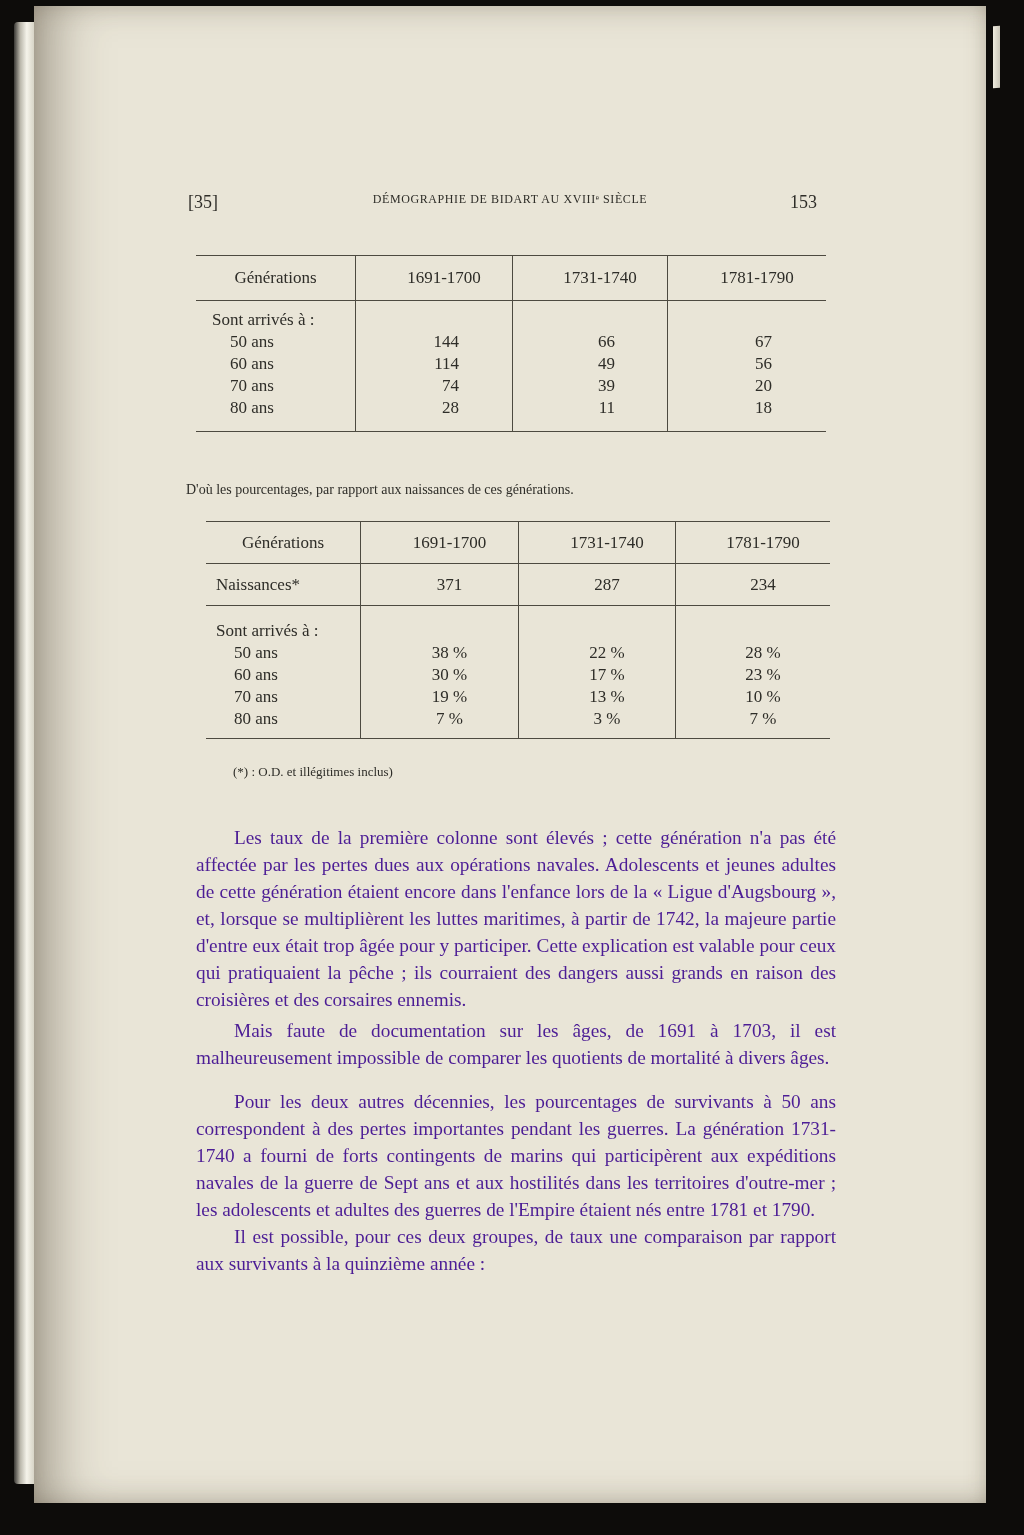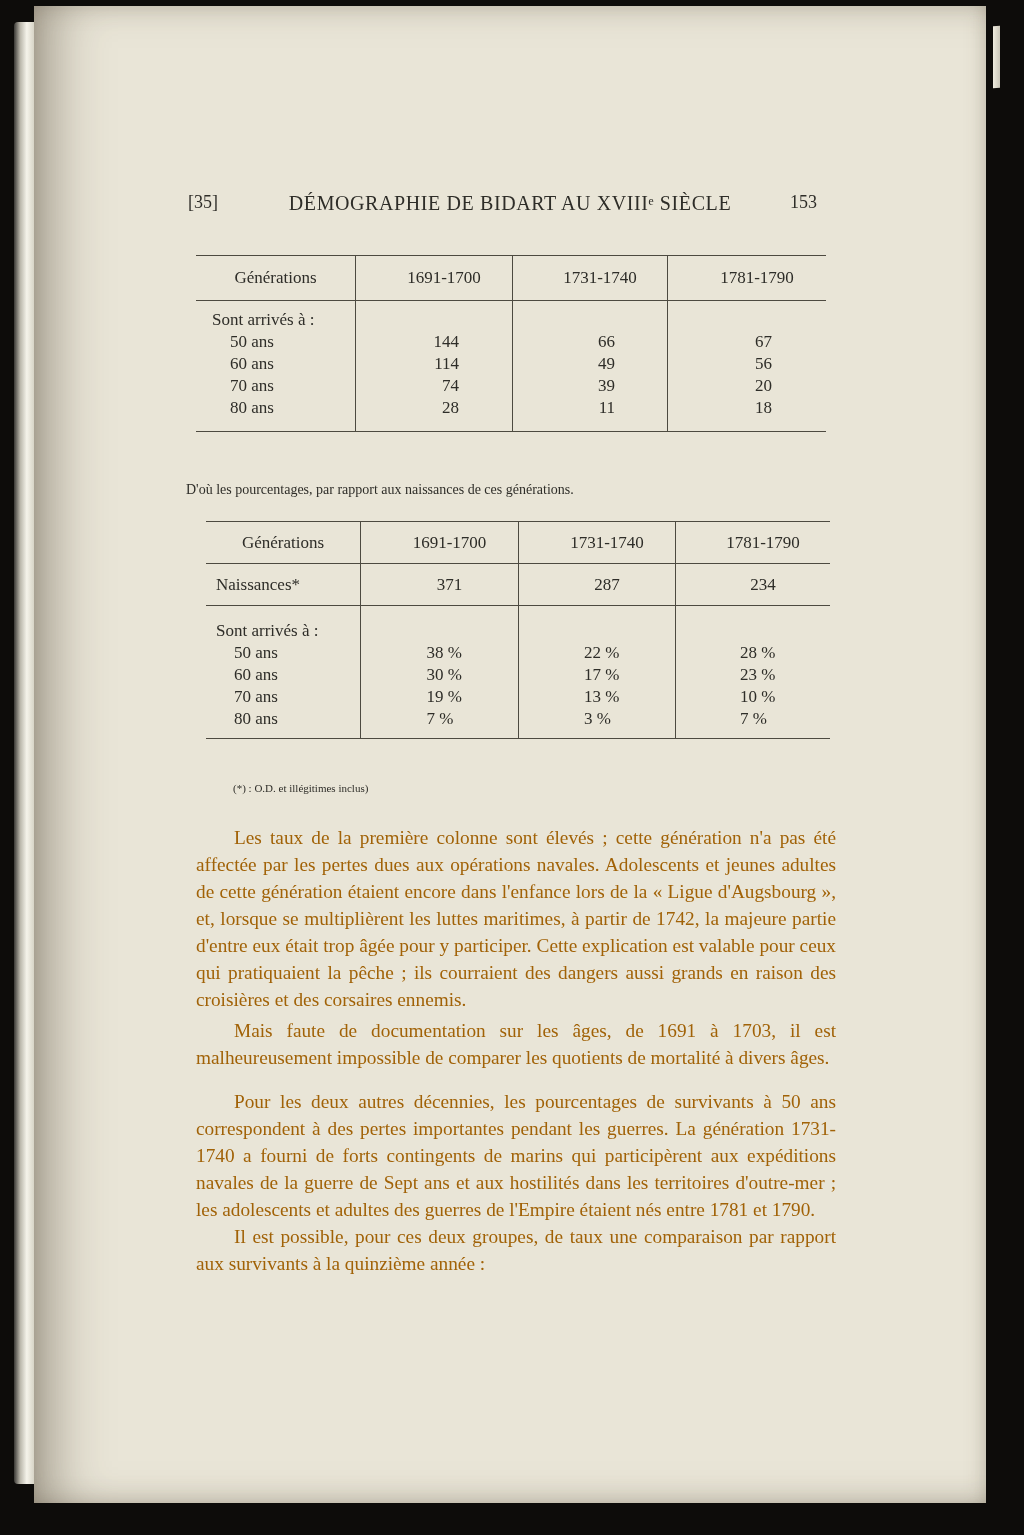--- a/index.html
+++ b/index.html
@@ -28,21 +28,21 @@
     box-shadow:
       inset 42px 0 60px -30px rgba(72,62,46,0.55),
       inset -10px 0 24px -14px rgba(90,80,60,0.35),
       inset 0 -14px 30px -18px rgba(90,80,60,0.30),
       inset 0 14px 30px -20px rgba(90,80,60,0.25);
     color:#2e2d28;
   }
   
   .header { position:absolute; top:186px; left:0; width:100%; height:26px; }
   .bracket { position:absolute; left:154px; font-size:18px; }
-  .title   { position:absolute; left:0; width:100%; text-align:center; font-size:20px; letter-spacing:0.6px; }
+  .title   { position:absolute; left:0; width:100%; text-align:center; font-size:12px; letter-spacing:0.6px; }
   .pagenum { position:absolute; left:756px; font-size:18px; }
 
   
   .table { position:absolute; border-top:1px solid #4d4a40; border-bottom:1px solid #4d4a40; font-size:17px; }
   .t1 { left:162px; top:249px; width:630px; }
   .t2 { left:172px; top:515px; width:624px; }
   .row { display:flex; }
   .cell { flex:0 0 auto; display:flex; align-items:center; }
   .vline { border-left:1px solid #4d4a40;padding-left:20px; }
   .center { justify-content:center; }
@@ -55,28 +55,28 @@
   .naiss .cell { height:41px; }
   .brow .cell { height:22px; }
   .sp8 .cell { height:8px; }
   .sp12 .cell { height:12px; }
   .sp14 .cell { height:14px; }
   .label-group { padding-left:16px; }
   .label-item  { padding-left:34px; }
   .t2 .label-group { padding-left:10px; }
   .t2 .label-item  { padding-left:28px; }
   .num { display:inline-block; width:30px; text-align:right; }
-  .pct { display:inline-block; width:46px; text-align:left; }
+  .pct { display:inline-block; width:46px; text-align:center; }
 
   .between  { position:absolute; left:152px; top:476px; font-size:14px; }
-  .footnote { position:absolute; left:199px; top:776px; font-size:11px; }
+  .footnote { position:absolute; left:199px; top:758px; font-size:13px; }
 
   .bodytext {
     position:absolute; left:162px; top:818px; width:640px;
-    font-size:19.3px; line-height:27px; color:#a16207;
+    font-size:19.3px; line-height:27px; color:#4c1d95;
     text-align:justify; hyphens:auto; -webkit-hyphens:auto;
   }
   .bodytext p { text-indent:38px; }
   .p1 { margin-bottom:4px; }
   .p2 { margin-bottom:17px; }
   .p3 { margin-bottom:0px; }
 </style>
 </head>
 <body>
 

